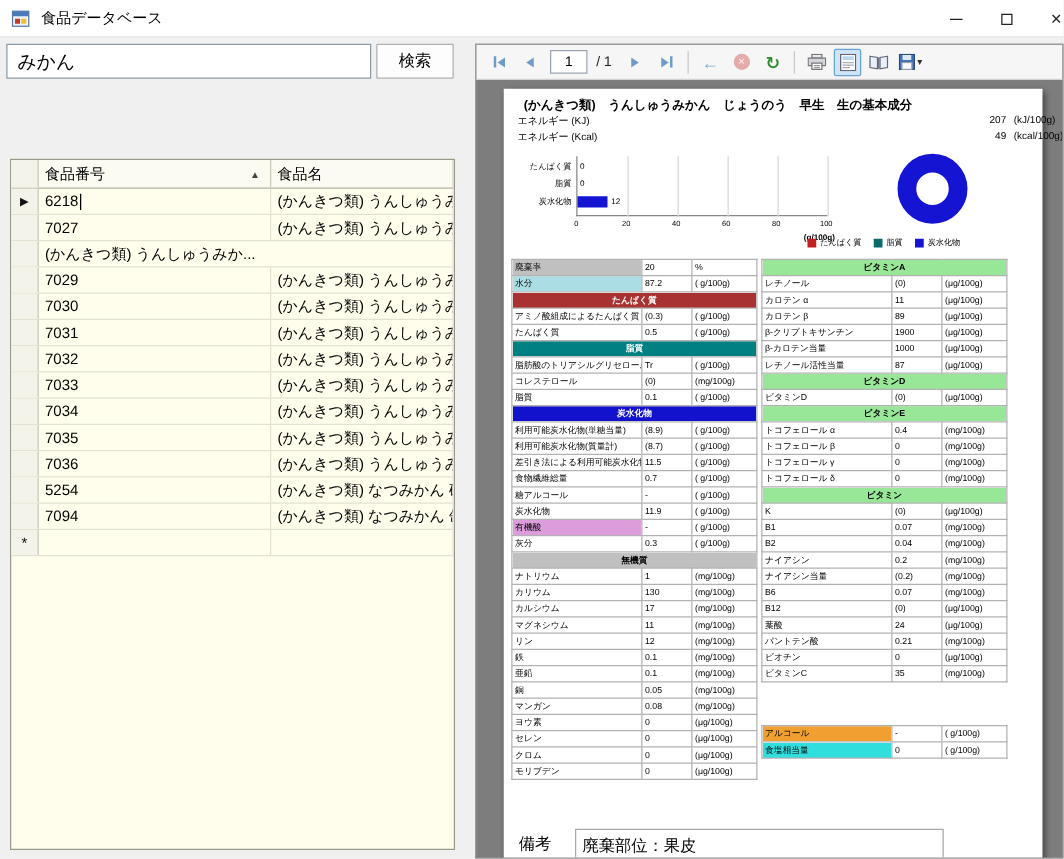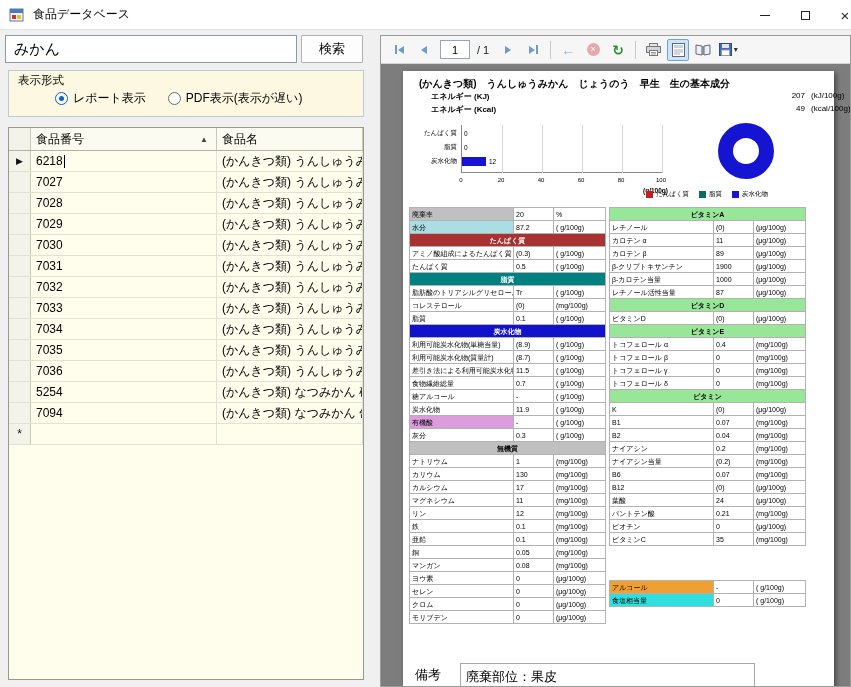--- a/index.html
+++ b/index.html
@@ -76,21 +76,21 @@
                line-height:13px; text-align:center; opacity:.7; }
   .glyph-refresh { font-size:14px; color:#2f8f2f; font-weight:bold; line-height:14px; }
   .glyph-drop { font-size:8px; color:#333; margin-left:1px; }
 
   .rv-body { position:relative; height:623px; overflow:hidden; }
   .page { position:absolute; left:22px; top:7px; width:431px; height:720px; background:#fff;
           box-shadow:2px 2px 5px rgba(0,0,0,.45); }
 
   
   .r-title { position:absolute; left:16px; top:6px; font-size:10px; font-weight:bold; white-space:nowrap; }
-  .e-label { position:absolute; left:28px; font-size:8px; font-weight:bold; }
+  .e-label { position:absolute; left:11px; font-size:8px; font-weight:normal; }
   .e-val { position:absolute; left:356px; width:46px; text-align:right; font-size:8px; }
   .e-unit { position:absolute; left:408px; font-size:8px; }
 
   .chart { position:absolute; left:8px; top:50px; width:300px; height:84px; }
   .c-cat { position:absolute; left:0; width:46px; text-align:right; font-size:6.5px; white-space:nowrap; }
   .c-plot { position:absolute; left:50px; top:4px; width:201px; height:48px;
             border-left:1px solid #888; border-bottom:1px solid #888; }
   .c-grid { position:absolute; top:0; width:1px; height:48px; background:#d8d8d8; }
   .c-bar { position:absolute; left:0; height:9px; }
   .c-val { position:absolute; font-size:6.5px; line-height:8px; }
@@ -138,33 +138,20 @@
         </div>
       <div class="win-btn">
           <span class="glyph-close">×</span>
         </div>
     </div>
   </div>
 
   <input class="search-input" value="みかん" style="">
   <button class="search-btn">検索</button>
 
-  <div class="groupbox">
-    <div class="gb-label">表示形式</div>
-    <div class="gb-row">
-      <div class="radio-opt">
-        <span class="radio checked"></span>
-        <span class="radio-label">レポート表示</span>
-      </div>
-      <div class="radio-opt">
-        <span class="radio"></span>
-        <span class="radio-label">PDF表示(表示が遅い)</span>
-      </div>
-    </div>
-  </div>
 
   <div class="grid">
     <div class="g-header">
       <div class="g-corner"></div>
       <div class="g-h-cell g-h-num">
         <span>食品番号</span>
         <span class="sort-arrow">▲</span>
       </div>
       <div class="g-h-cell g-h-name">
         <span>食品名</span>
@@ -178,21 +165,20 @@
           <div class="g-cell num"><span>6218</span><span class="caret"></span></div>
           <div class="g-cell name">(かんきつ類) うんしゅうみか...</div>
         </div>
         <div class="g-row">
           <div class="g-sel"></div>
           <div class="g-cell num"><span>7027</span></div>
           <div class="g-cell name">(かんきつ類) うんしゅうみか...</div>
         </div>
         <div class="g-row">
           <div class="g-sel"></div>
-          <div class="g-cell num"><span>7028</span></div>
           <div class="g-cell name">(かんきつ類) うんしゅうみか...</div>
         </div>
         <div class="g-row">
           <div class="g-sel"></div>
           <div class="g-cell num"><span>7029</span></div>
           <div class="g-cell name">(かんきつ類) うんしゅうみか...</div>
         </div>
         <div class="g-row">
           <div class="g-sel"></div>
           <div class="g-cell num"><span>7030</span></div>

